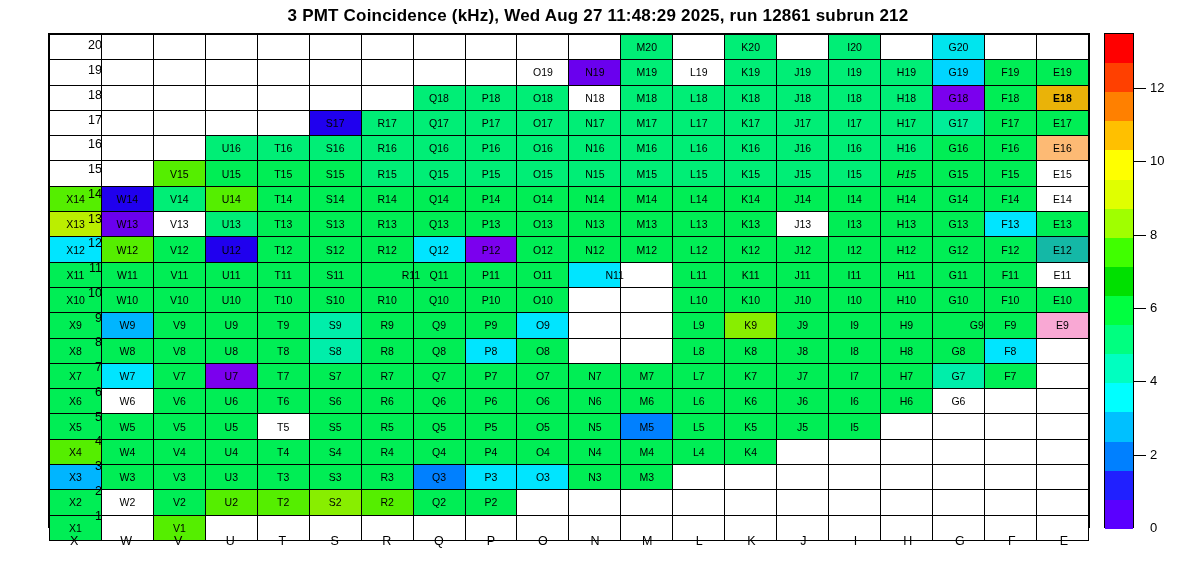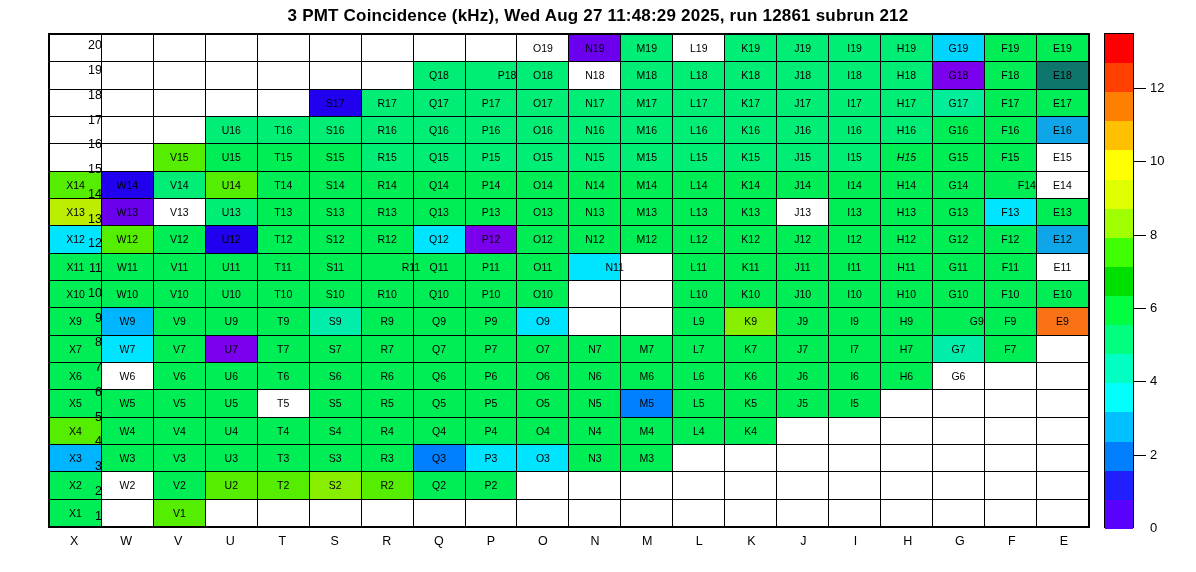--- a/index.html
+++ b/index.html
@@ -52,20 +52,42 @@
 </head>
 <body>
 
 <div id="root">
 
   <div id="title">3 PMT Coincidence (kHz), Wed Aug 27 11:48:29 2025, run 12861 subrun 212</div>
 
   <div id="plot">
     <table class="grid">
       <tbody id="grid-body">
+          <tr>
+            <td style="background: rgb(255, 255, 255);"></td>
+            <td style="background: rgb(255, 255, 255);"></td>
+            <td style="background: rgb(255, 255, 255);"></td>
+            <td style="background: rgb(255, 255, 255);"></td>
+            <td style="background: rgb(255, 255, 255);"></td>
+            <td style="background: rgb(255, 255, 255);"></td>
+            <td style="background: rgb(255, 255, 255);"></td>
+            <td style="background: rgb(255, 255, 255);"></td>
+            <td style="background: rgb(255, 255, 255);"></td>
+            <td style="background: rgb(255, 255, 255);"></td>
+            <td style="background: rgb(255, 255, 255);"></td>
+            <td style="background: rgb(0, 238, 118);">M20</td>
+            <td style="background: rgb(255, 255, 255);"></td>
+            <td style="background: rgb(0, 238, 118);">K20</td>
+            <td style="background: rgb(255, 255, 255);"></td>
+            <td style="background: rgb(0, 238, 118);">I20</td>
+            <td style="background: rgb(255, 255, 255);"></td>
+            <td style="background: rgb(0, 229, 238);">G20</td>
+            <td style="background: rgb(255, 255, 255);"></td>
+            <td style="background: rgb(255, 255, 255);"></td>
+          </tr>
           <tr>
             <td style="background: rgb(255, 255, 255);"></td>
             <td style="background: rgb(255, 255, 255);"></td>
             <td style="background: rgb(255, 255, 255);"></td>
             <td style="background: rgb(255, 255, 255);"></td>
             <td style="background: rgb(255, 255, 255);"></td>
             <td style="background: rgb(255, 255, 255);"></td>
             <td style="background: rgb(255, 255, 255);"></td>
             <td style="background: rgb(255, 255, 255);"></td>
             <td style="background: rgb(255, 255, 255);"></td>
@@ -83,32 +105,32 @@
           </tr>
           <tr>
             <td style="background: rgb(255, 255, 255);"></td>
             <td style="background: rgb(255, 255, 255);"></td>
             <td style="background: rgb(255, 255, 255);"></td>
             <td style="background: rgb(255, 255, 255);"></td>
             <td style="background: rgb(255, 255, 255);"></td>
             <td style="background: rgb(255, 255, 255);"></td>
             <td style="background: rgb(255, 255, 255);"></td>
             <td style="background: rgb(0, 238, 118);">Q18</td>
-            <td style="background: rgb(0, 238, 118); text-align: right;">P18</td>
+            <td style="background: rgb(0, 238, 118);">P18</td>
             <td style="background: rgb(0, 238, 118);">O18</td>
             <td style="background: rgb(255, 255, 255);">N18</td>
             <td style="background: rgb(0, 238, 118);">M18</td>
             <td style="background: rgb(0, 238, 118);">L18</td>
             <td style="background: rgb(0, 238, 118);">K18</td>
             <td style="background: rgb(0, 238, 118);">J18</td>
             <td style="background: rgb(0, 238, 118);">I18</td>
             <td style="background: rgb(0, 238, 118);">H18</td>
             <td style="background: rgb(123, 0, 238);">G18</td>
             <td style="background: rgb(0, 238, 85);">F18</td>
-            <td style="background: #0f766e;">E18</td>
+            <td style="background: #eab308; font-weight: bold;">E18</td>
           </tr>
           <tr>
             <td style="background: rgb(255, 255, 255);"></td>
             <td style="background: rgb(255, 255, 255);"></td>
             <td style="background: rgb(255, 255, 255);"></td>
             <td style="background: rgb(255, 255, 255);"></td>
             <td style="background: rgb(255, 255, 255);"></td>
             <td style="background: rgb(32, 0, 238);">S17</td>
             <td style="background: rgb(0, 238, 118);">R17</td>
             <td style="background: rgb(0, 238, 118);">Q17</td>
@@ -138,21 +160,21 @@
             <td style="background: rgb(0, 238, 118);">O16</td>
             <td style="background: rgb(0, 238, 118);">N16</td>
             <td style="background: rgb(0, 238, 118);">M16</td>
             <td style="background: rgb(0, 238, 118);">L16</td>
             <td style="background: rgb(0, 238, 118);">K16</td>
             <td style="background: rgb(0, 238, 118);">J16</td>
             <td style="background: rgb(0, 238, 118);">I16</td>
             <td style="background: rgb(0, 238, 118);">H16</td>
             <td style="background: rgb(0, 238, 85);">G16</td>
             <td style="background: rgb(0, 238, 85);">F16</td>
-            <td style="background: #0ea5e9; margin-left: 44px;">E16</td>
+            <td style="background: #fdba74; margin-left: 44px;">E16</td>
           </tr>
           <tr>
             <td style="background: rgb(255, 255, 255);"></td>
             <td style="background: rgb(255, 255, 255);"></td>
             <td style="background: rgb(85, 238, 0);">V15</td>
             <td style="background: rgb(0, 238, 85);">U15</td>
             <td style="background: rgb(0, 238, 85);">T15</td>
             <td style="background: rgb(0, 238, 85);">S15</td>
             <td style="background: rgb(0, 238, 118);">R15</td>
             <td style="background: rgb(0, 238, 118);">Q15</td>
@@ -181,21 +203,21 @@
             <td style="background: rgb(0, 238, 85);">P14</td>
             <td style="background: rgb(0, 238, 85);">O14</td>
             <td style="background: rgb(0, 238, 85);">N14</td>
             <td style="background: rgb(0, 238, 85);">M14</td>
             <td style="background: rgb(0, 238, 85);">L14</td>
             <td style="background: rgb(0, 238, 85);">K14</td>
             <td style="background: rgb(0, 238, 85);">J14</td>
             <td style="background: rgb(0, 238, 85);">I14</td>
             <td style="background: rgb(0, 238, 85);">H14</td>
             <td style="background: rgb(0, 238, 85);">G14</td>
-            <td style="background: rgb(0, 238, 85); text-align: right;">F14</td>
+            <td style="background: rgb(0, 238, 85);">F14</td>
             <td style="background: rgb(255, 255, 255);">E14</td>
           </tr>
           <tr>
             <td style="background: rgb(187, 238, 0);">X13</td>
             <td style="background: rgb(106, 0, 238);">W13</td>
             <td style="background: rgb(255, 255, 255);">V13</td>
             <td style="background: rgb(0, 238, 118);">U13</td>
             <td style="background: rgb(0, 238, 85);">T13</td>
             <td style="background: rgb(0, 238, 85);">S13</td>
             <td style="background: rgb(0, 238, 85);">R13</td>
@@ -226,21 +248,21 @@
             <td style="background: rgb(0, 238, 85);">O12</td>
             <td style="background: rgb(0, 238, 85);">N12</td>
             <td style="background: rgb(0, 238, 85);">M12</td>
             <td style="background: rgb(0, 238, 85);">L12</td>
             <td style="background: rgb(0, 238, 85);">K12</td>
             <td style="background: rgb(0, 238, 85);">J12</td>
             <td style="background: rgb(0, 238, 85);">I12</td>
             <td style="background: rgb(0, 238, 85);">H12</td>
             <td style="background: rgb(0, 238, 85);">G12</td>
             <td style="background: rgb(0, 238, 85);">F12</td>
-            <td style="background: #0ea5e9;">E12</td>
+            <td style="background: #14b8a6;">E12</td>
           </tr>
           <tr>
             <td style="background: rgb(0, 238, 85);">X11</td>
             <td style="background: rgb(0, 238, 85);">W11</td>
             <td style="background: rgb(0, 238, 85);">V11</td>
             <td style="background: rgb(0, 238, 85);">U11</td>
             <td style="background: rgb(0, 238, 85);">T11</td>
             <td style="background: rgb(0, 238, 85);">S11</td>
             <td style="background: rgb(0, 238, 85); padding-left: 40px;">R11</td>
             <td style="background: rgb(0, 238, 85);">Q11</td>
@@ -292,21 +314,43 @@
             <td style="background: rgb(0, 229, 255);">O9</td>
             <td style="background: rgb(255, 255, 255);"></td>
             <td style="background: rgb(255, 255, 255);"></td>
             <td style="background: rgb(0, 238, 85);">L9</td>
             <td style="background: rgb(136, 238, 0);">K9</td>
             <td style="background: rgb(0, 238, 85);">J9</td>
             <td style="background: rgb(0, 238, 85);">I9</td>
             <td style="background: rgb(0, 238, 85);">H9</td>
             <td style="background: rgb(0, 238, 85); text-align: right;">G9</td>
             <td style="background: rgb(0, 238, 85);">F9</td>
-            <td style="background: #f97316;">E9</td>
+            <td style="background: #f9a8d4;">E9</td>
+          </tr>
+          <tr>
+            <td style="background: rgb(0, 238, 85);">X8</td>
+            <td style="background: rgb(0, 238, 85);">W8</td>
+            <td style="background: rgb(0, 238, 85);">V8</td>
+            <td style="background: rgb(0, 238, 85);">U8</td>
+            <td style="background: rgb(0, 238, 85);">T8</td>
+            <td style="background: rgb(0, 238, 170);">S8</td>
+            <td style="background: rgb(0, 238, 85);">R8</td>
+            <td style="background: rgb(0, 238, 85);">Q8</td>
+            <td style="background: rgb(0, 229, 255);">P8</td>
+            <td style="background: rgb(0, 238, 85);">O8</td>
+            <td style="background: rgb(255, 255, 255);"></td>
+            <td style="background: rgb(255, 255, 255);"></td>
+            <td style="background: rgb(0, 238, 85);">L8</td>
+            <td style="background: rgb(0, 238, 85);">K8</td>
+            <td style="background: rgb(0, 238, 85);">J8</td>
+            <td style="background: rgb(0, 238, 85);">I8</td>
+            <td style="background: rgb(0, 238, 85);">H8</td>
+            <td style="background: rgb(0, 238, 85);">G8</td>
+            <td style="background: rgb(0, 229, 255);">F8</td>
+            <td style="background: rgb(255, 255, 255);"></td>
           </tr>
           <tr>
             <td style="background: rgb(0, 238, 85);">X7</td>
             <td style="background: rgb(0, 229, 255);">W7</td>
             <td style="background: rgb(0, 238, 85);">V7</td>
             <td style="background: rgb(123, 0, 238);">U7</td>
             <td style="background: rgb(0, 238, 85);">T7</td>
             <td style="background: rgb(0, 238, 85);">S7</td>
             <td style="background: rgb(0, 238, 85);">R7</td>
             <td style="background: rgb(0, 238, 85);">Q7</td>

